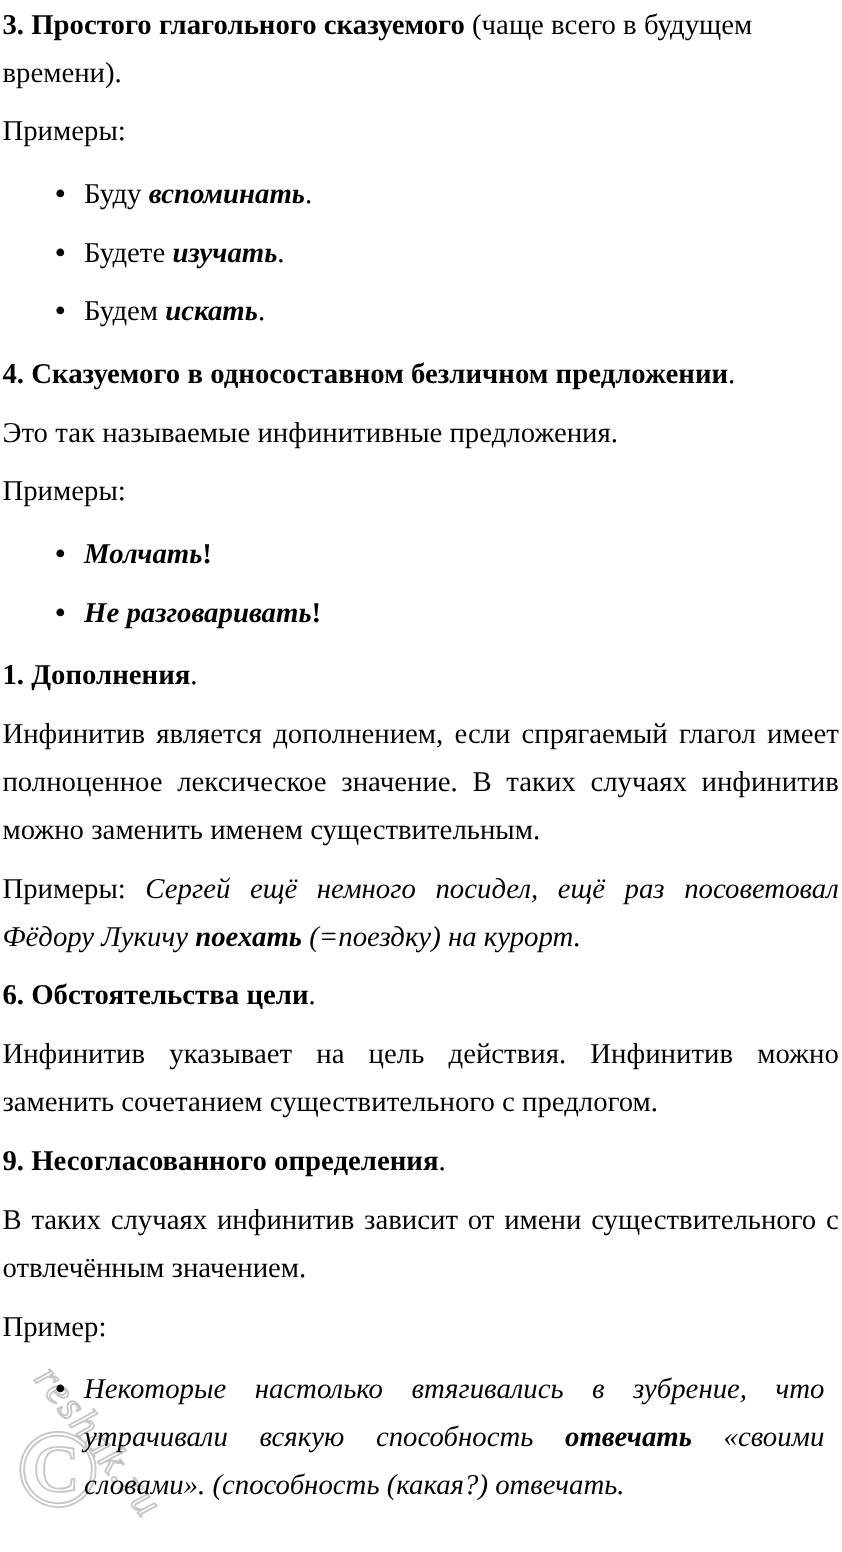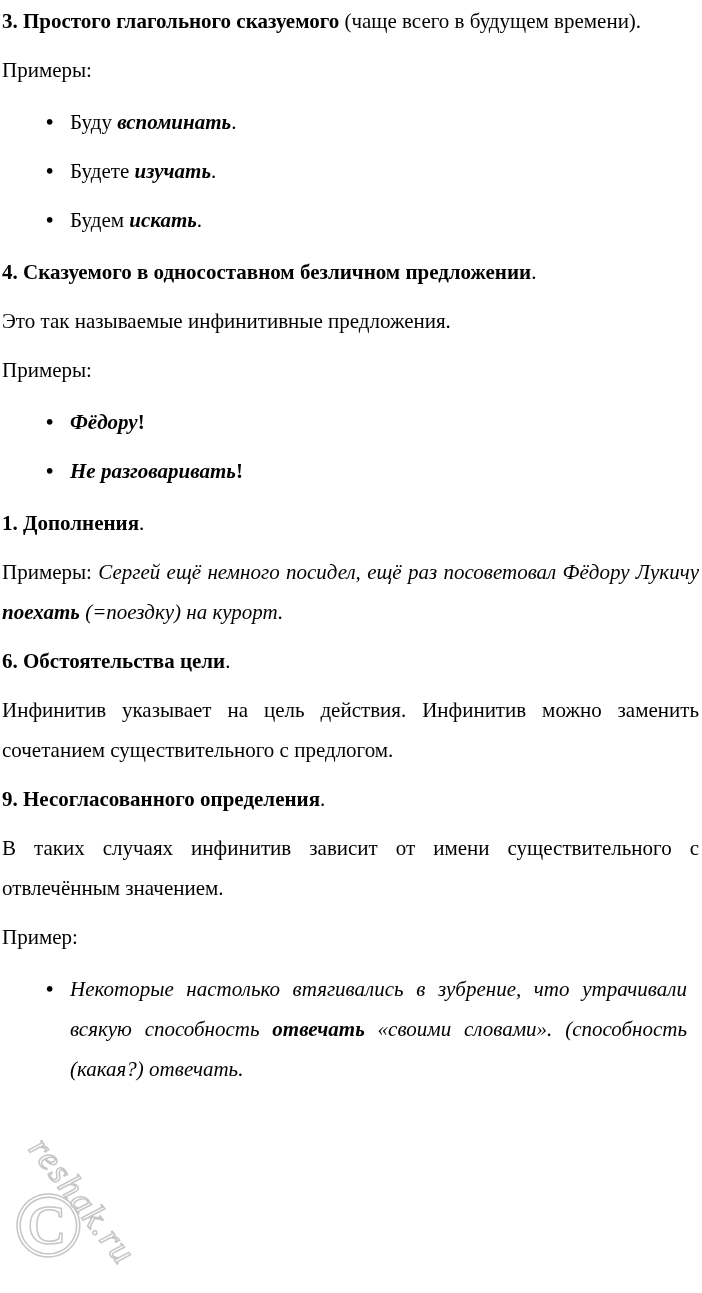--- a/index.html
+++ b/index.html
@@ -47,21 +47,21 @@
     transform: rotate(52deg);
     transform-origin: 0 0;
   }
   
   .content {
     position: relative;
     z-index: 1;
     box-sizing: border-box;
     width: 702px;
     padding: 1px 3px 0 2px;
-    font-size: 21px;
+    font-size: 24px;
     line-height: 40px;
   }
   p { margin: 0 0 9px 0; }
   .heading { font-weight: bold; }
   .heading .tail { font-weight: normal; }
   .para { text-align: justify; }
   .bi { font-weight: bold; font-style: italic; }
   ul {
     list-style: none;
     margin: 12px;
@@ -99,25 +99,26 @@
     <ul>
       <li><span>Буду </span><span class="bi">вспоминать</span><span>.</span></li>
       <li><span>Будете </span><span class="bi">изучать</span><span>.</span></li>
       <li><span>Будем </span><span class="bi">искать</span><span>.</span></li>
     </ul>
 
     <p class="heading"><span>4. Сказуемого в односоставном безличном предложении</span><span class="tail">.</span></p>
     <p class="para">Это так называемые инфинитивные предложения.</p>
     <p>Примеры:</p>
     <ul>
-      <li><span class="bi">Фёдору</span><b>!</b></li>
+      <li><span class="bi">Молчать</span><b>!</b></li>
       <li><span class="bi">Не разговаривать</span><b>!</b></li>
     </ul>
 
     <p class="heading"><span>1. Дополнения</span><span class="tail">.</span></p>
+    <p class="para">Инфинитив является дополнением, если спрягаемый глагол имеет полноценное лексическое значение. В таких случаях инфинитив можно заменить именем существительным.</p>
     <p class="para"><span>Примеры: </span><i>Сергей ещё немного посидел, ещё раз посоветовал Фёдору Лукичу </i><span class="bi">поехать</span><i> (=поездку) на курорт.</i></p>
 
     <p class="heading"><span>6. Обстоятельства цели</span><span class="tail">.</span></p>
     <p class="para">Инфинитив указывает на цель действия. Инфинитив можно заменить сочетанием существительного с предлогом.</p>
 
     <p class="heading"><span>9. Несогласованного определения</span><span class="tail">.</span></p>
     <p class="para">В таких случаях инфинитив зависит от имени существительного с отвлечённым значением.</p>
     <p>Пример:</p>
     <ul>
       <li class="justify"><i>Некоторые настолько втягивались в зубрение, что утрачивали всякую способность </i><span class="bi">отвечать</span><i> «своими словами». (способность (какая?) отвечать.</i></li>

